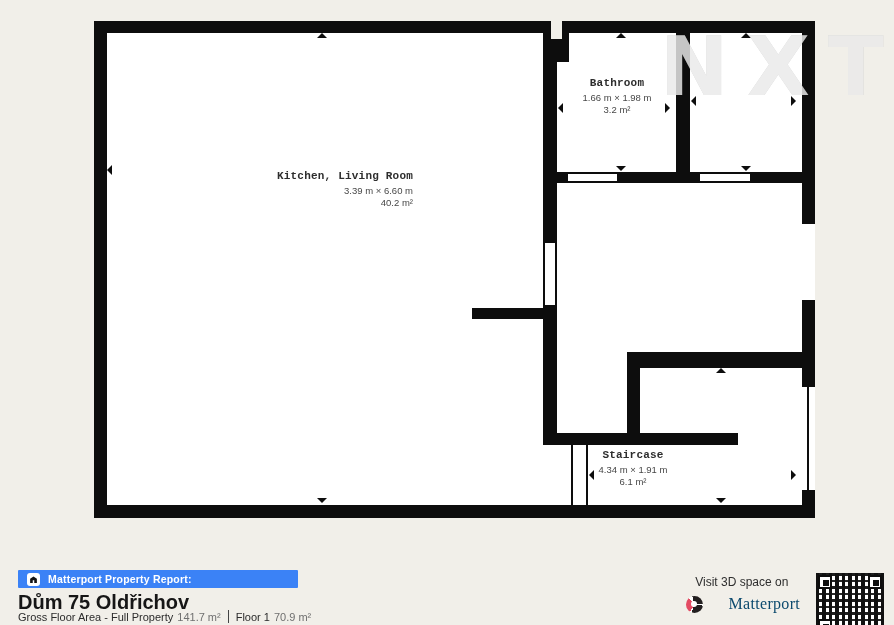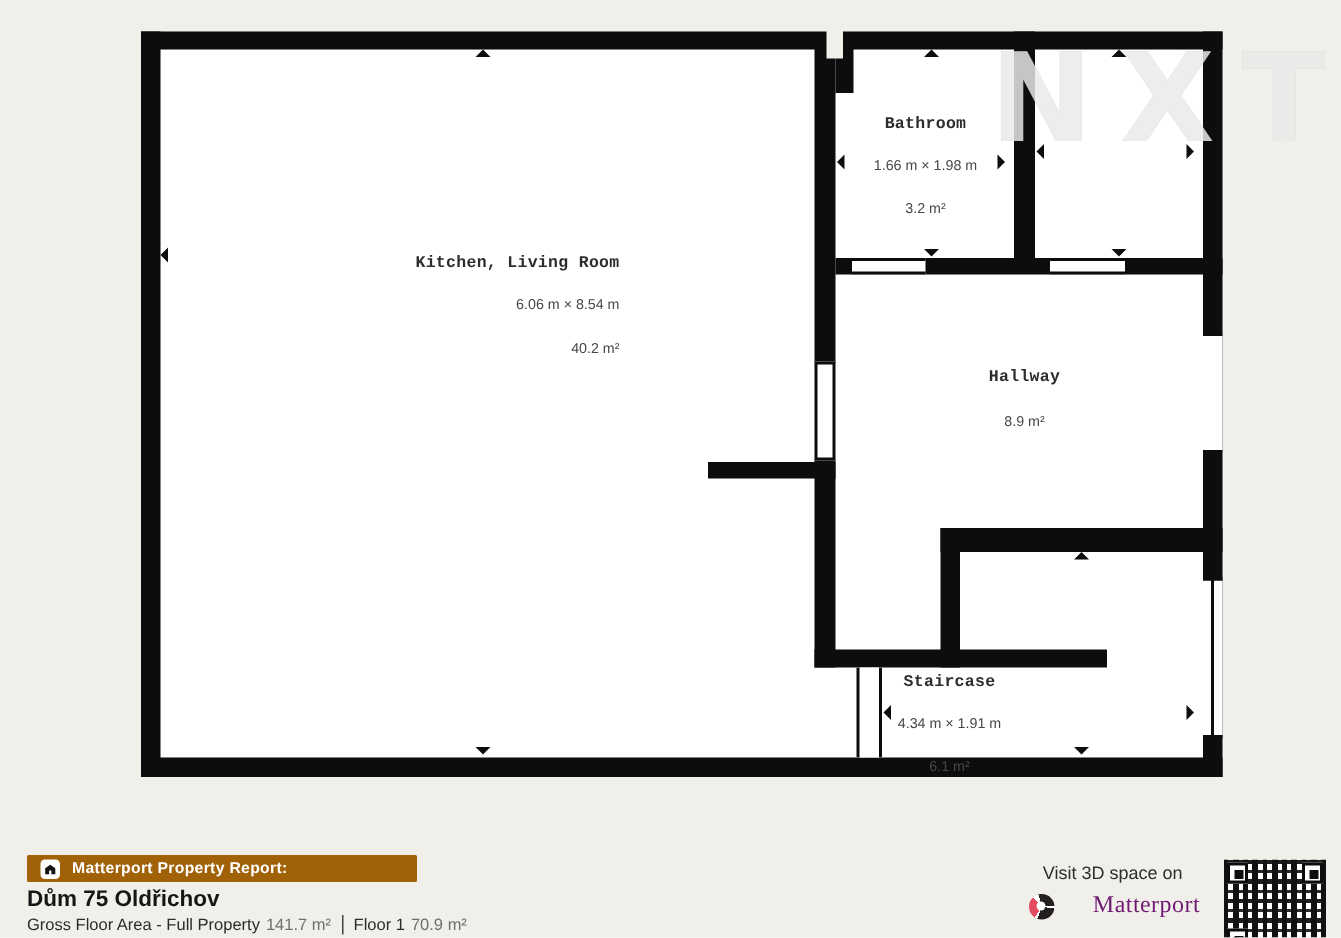--- a/index.html
+++ b/index.html
@@ -14,52 +14,52 @@
   .paper{position:absolute;left:107px;top:33px;width:695px;height:472px;background:#ffffff;z-index:1;}
   .wall{position:absolute;background:#0d0d0d;z-index:2;}
   .notch{position:absolute;background:#f1efe9;z-index:3;}
   .door-h{position:absolute;background:#ffffff;border-top:2px solid #0d0d0d;border-bottom:2px solid #0d0d0d;box-sizing:border-box;z-index:3;}
   .door-v{position:absolute;background:#ffffff;border-left:2px solid #0d0d0d;border-right:2px solid #0d0d0d;box-sizing:border-box;z-index:3;}
   .door-box{position:absolute;background:#ffffff;border:2px solid #0d0d0d;box-sizing:border-box;z-index:3;}
   .win{position:absolute;background:#ffffff;border-top:2px solid #0d0d0d;border-bottom:2px solid #0d0d0d;box-sizing:border-box;z-index:3;}
   .win.double{background:linear-gradient(90deg,#fff 0 5px,#0d0d0d 5px 7px,#fff 7px 100%);}
   .room-label{position:absolute;z-index:4;text-align:center;color:#2d2d2d;}
   .room-label .rl-name{font-size:11px;font-weight:bold;letter-spacing:.2px;font-family:Liberation Mono, monospace;}
-  .room-label .rl-dim{font-size:9.5px;color:#474747;margin-top:16px;}
-  .room-label .rl-area{font-size:9.5px;color:#474747;margin-top:18px;}
+  .room-label .rl-dim{font-size:9.5px;color:#474747;margin-top:3px;}
+  .room-label .rl-area{font-size:9.5px;color:#474747;margin-top:1px;}
   .ar{position:absolute;width:0;height:0;z-index:4;}
   .ar-up{border-left:5px solid transparent;border-right:5px solid transparent;border-bottom:5px solid #0d0d0d;}
   .ar-down{border-left:5px solid transparent;border-right:5px solid transparent;border-top:5px solid #0d0d0d;}
   .ar-left{border-top:5px solid transparent;border-bottom:5px solid transparent;border-right:5px solid #0d0d0d;}
   .ar-right{border-top:5px solid transparent;border-bottom:5px solid transparent;border-left:5px solid #0d0d0d;}
   
   .wm{position:absolute;left:660px;top:26px;z-index:5;pointer-events:none;
       font-size:82px;font-weight:800;letter-spacing:18px;line-height:1;
       font-family:"DejaVu Sans","Liberation Sans",sans-serif;}
   .wm-b{color:rgba(100,100,100,0.42);}
   .wm-a{color:rgba(255,255,255,0.72);}
   
-  #report-bar{position:absolute;left:18px;top:570px;width:260px;height:18px;background:#a16207;
+  #report-bar{position:absolute;left:18px;top:570px;width:280px;height:18px;background:#3b82f6;
       display:flex;align-items:center;padding-left:9px;box-sizing:border-box;border-radius:1px;}
   #report-bar .bar-icon{width:13px;height:13px;background:#fff;border-radius:3px;margin-right:8px;
       display:flex;align-items:center;justify-content:center;}
   #report-bar .bar-text{color:#ffffff;font-size:10.5px;font-weight:bold;letter-spacing:.2px;}
-  #prop-title{position:absolute;left:18px;top:591px;font-size:15px;font-weight:bold;color:#161616;}
+  #prop-title{position:absolute;left:18px;top:591px;font-size:20px;font-weight:bold;color:#161616;}
   #area-line{position:absolute;left:18px;top:610px;font-size:11px;color:#2b2b2b;display:flex;align-items:center;}
   #area-line .lbl{font-weight:normal;}
   #area-line .val{color:#6f6f6f;margin-left:4px;}
   #area-line .sep{width:1px;height:13px;background:#444;margin:0 7px;}
   
   #visit{position:absolute;right:94px;top:575px;text-align:center;}
   #visit .visit-text{font-size:12px;color:#2e2e2e;margin-bottom:6px;padding-right:2px;}
   #visit .brand-row{display:flex;align-items:center;justify-content:flex-end;}
   .mp-logo{width:17px;height:17px;border-radius:50%;margin-right:6px;position:relative;
       background:conic-gradient(from -15deg,#231f20 0 100deg,#fff 100deg 113deg,#231f20 113deg 215deg,#fff 215deg 228deg,#e34b63 228deg 332deg,#fff 332deg 360deg);}
   .mp-logo::after{content:"";position:absolute;left:5.5px;top:5.5px;width:6px;height:6px;border-radius:50%;background:#fff;}
-  .mp-word{font-family:"Liberation Serif","DejaVu Serif",serif;font-size:16px;color:#701a75;letter-spacing:.3px;margin-left:20px;}
+  .mp-word{font-family:"Liberation Serif","DejaVu Serif",serif;font-size:16px;color:#0c4a6e;letter-spacing:.3px;margin-left:20px;}
   
   #qr{position:absolute;left:816px;top:573px;width:68px;height:52px;overflow:hidden;z-index:6;}
   #qr .qr-inner{position:absolute;left:0;top:0;width:68px;height:68px;background:
       repeating-linear-gradient(0deg,rgba(17,17,17,.95) 0 3px,transparent 3px 7px,rgba(17,17,17,.9) 7px 9px,transparent 9px 13px),
       repeating-linear-gradient(90deg,#111 0 3px,#fff 3px 6px,#111 6px 10px,#fff 10px 13px);}
   .finder{position:absolute;width:14px;height:14px;background:#fff;border:2.5px solid #0d0d0d;box-sizing:border-box;}
   .finder::after{content:"";position:absolute;left:2.5px;top:2.5px;width:4px;height:4px;background:#0d0d0d;padding:1px;}
 </style>
 </head>
 <body>
@@ -101,31 +101,27 @@
   <div class="ar ar-down" style="left:741px;top:166px;"></div>
   <div class="ar ar-left" style="left:691px;top:96px;"></div>
   <div class="ar ar-right" style="left:791px;top:96px;"></div>
   <div class="ar ar-up" style="left:716px;top:368px;"></div>
   <div class="ar ar-down" style="left:716px;top:498px;"></div>
   <div class="ar ar-left" style="left:589px;top:470px;"></div>
   <div class="ar ar-right" style="left:791px;top:470px;"></div>
 
   <div class="room-label" style="left:233px;top:170px;width:180px;text-align:right;">
     <div class="rl-name">Kitchen, Living Room</div>
-    <div class="rl-dim">6.06 m × 8.54 m</div>
+    <div class="rl-dim">3.39 m × 6.60 m</div>
     <div class="rl-area">40.2 m²</div>
   </div>
   <div class="room-label" style="left:557px;top:77px;width:120px;">
     <div class="rl-name">Bathroom</div>
     <div class="rl-dim">1.66 m × 1.98 m</div>
     <div class="rl-area">3.2 m²</div>
-  </div>
-  <div class="room-label" style="left:623px;top:246px;width:120px;">
-    <div class="rl-name">Hallway</div>
-    <div class="rl-area">8.9 m²</div>
   </div>
   <div class="room-label" style="left:573px;top:449px;width:120px;">
     <div class="rl-name">Staircase</div>
     <div class="rl-dim">4.34 m × 1.91 m</div>
     <div class="rl-area">6.1 m²</div>
   </div>
 
   <div class="wm wm-b">NXT</div>
   <div class="wm wm-a">NXT</div>
 </div>

